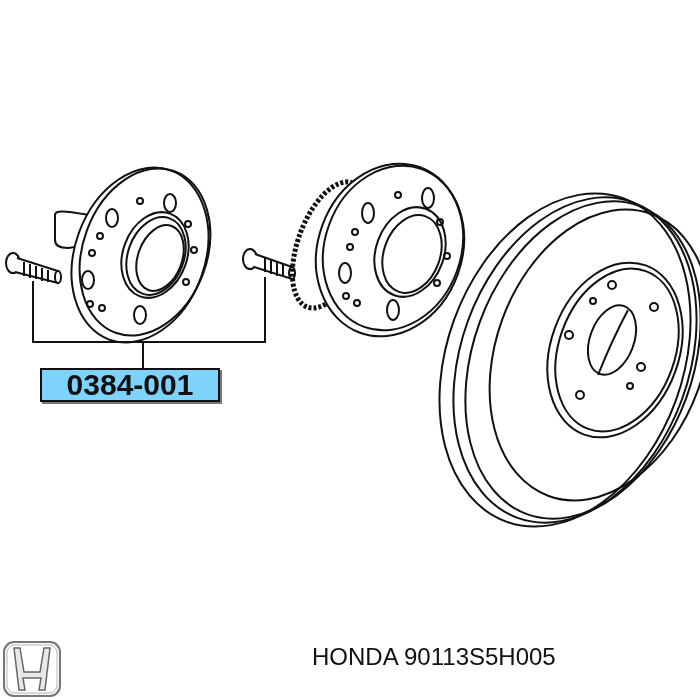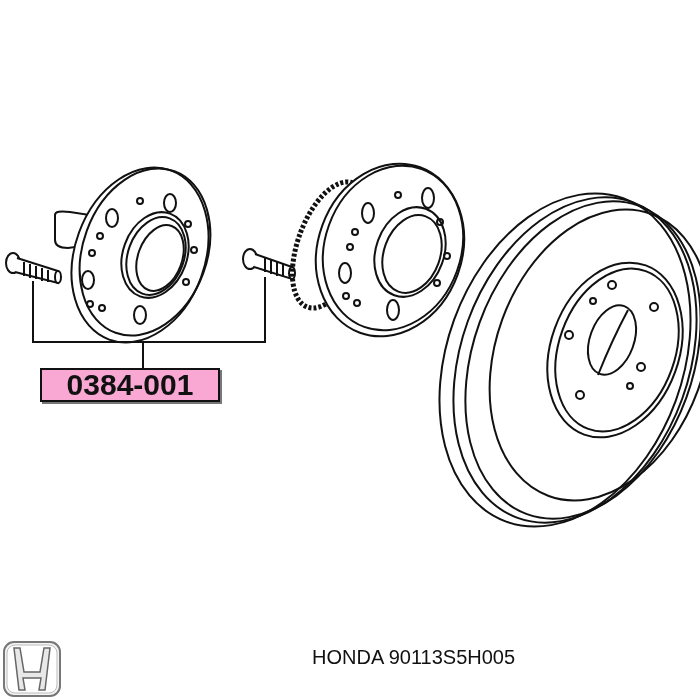--- a/index.html
+++ b/index.html
@@ -1,26 +1,26 @@
 <!DOCTYPE html>
 <html><head>
 <meta charset="utf-8">
 <style>
   html, body { margin:0; padding:0; background:#ffffff; }
   body { width:700px; height:700px; position:relative; overflow:hidden; font-family:"Liberation Sans", sans-serif; }
   #diagram { position:absolute; left:0; top:0; width:700px; height:700px; }
   .part-label {
     position:absolute; left:40px; top:368px; width:180px; height:34px;
-    border:2px solid #111; box-sizing:border-box; background:#f9a8d4;
+    border:2px solid #111; box-sizing:border-box; background:#7dd3fc;
     box-shadow: 2px 2px 0 #777;
     font-weight:bold; font-size:30px; line-height:30px; text-align:center; color:#111;
     letter-spacing:0px;
   }
   .brand-text {
-    position:absolute; left:312px; top:640px; font-size:20px; color:#111; line-height:34px; white-space:nowrap;
+    position:absolute; left:312px; top:640px; font-size:24px; color:#111; line-height:34px; white-space:nowrap;
   }
   .honda-logo { position:absolute; left:2px; top:640px; width:60px; height:58px; }
 </style>
 </head>
 <body>
 
 <svg id="diagram" viewBox="0 0 700 700" xmlns="http://www.w3.org/2000/svg" fill="none" stroke="#111" stroke-width="2">
 
   <g>
     <ellipse cx="13" cy="263" rx="7" ry="10" fill="#fff"></ellipse>

